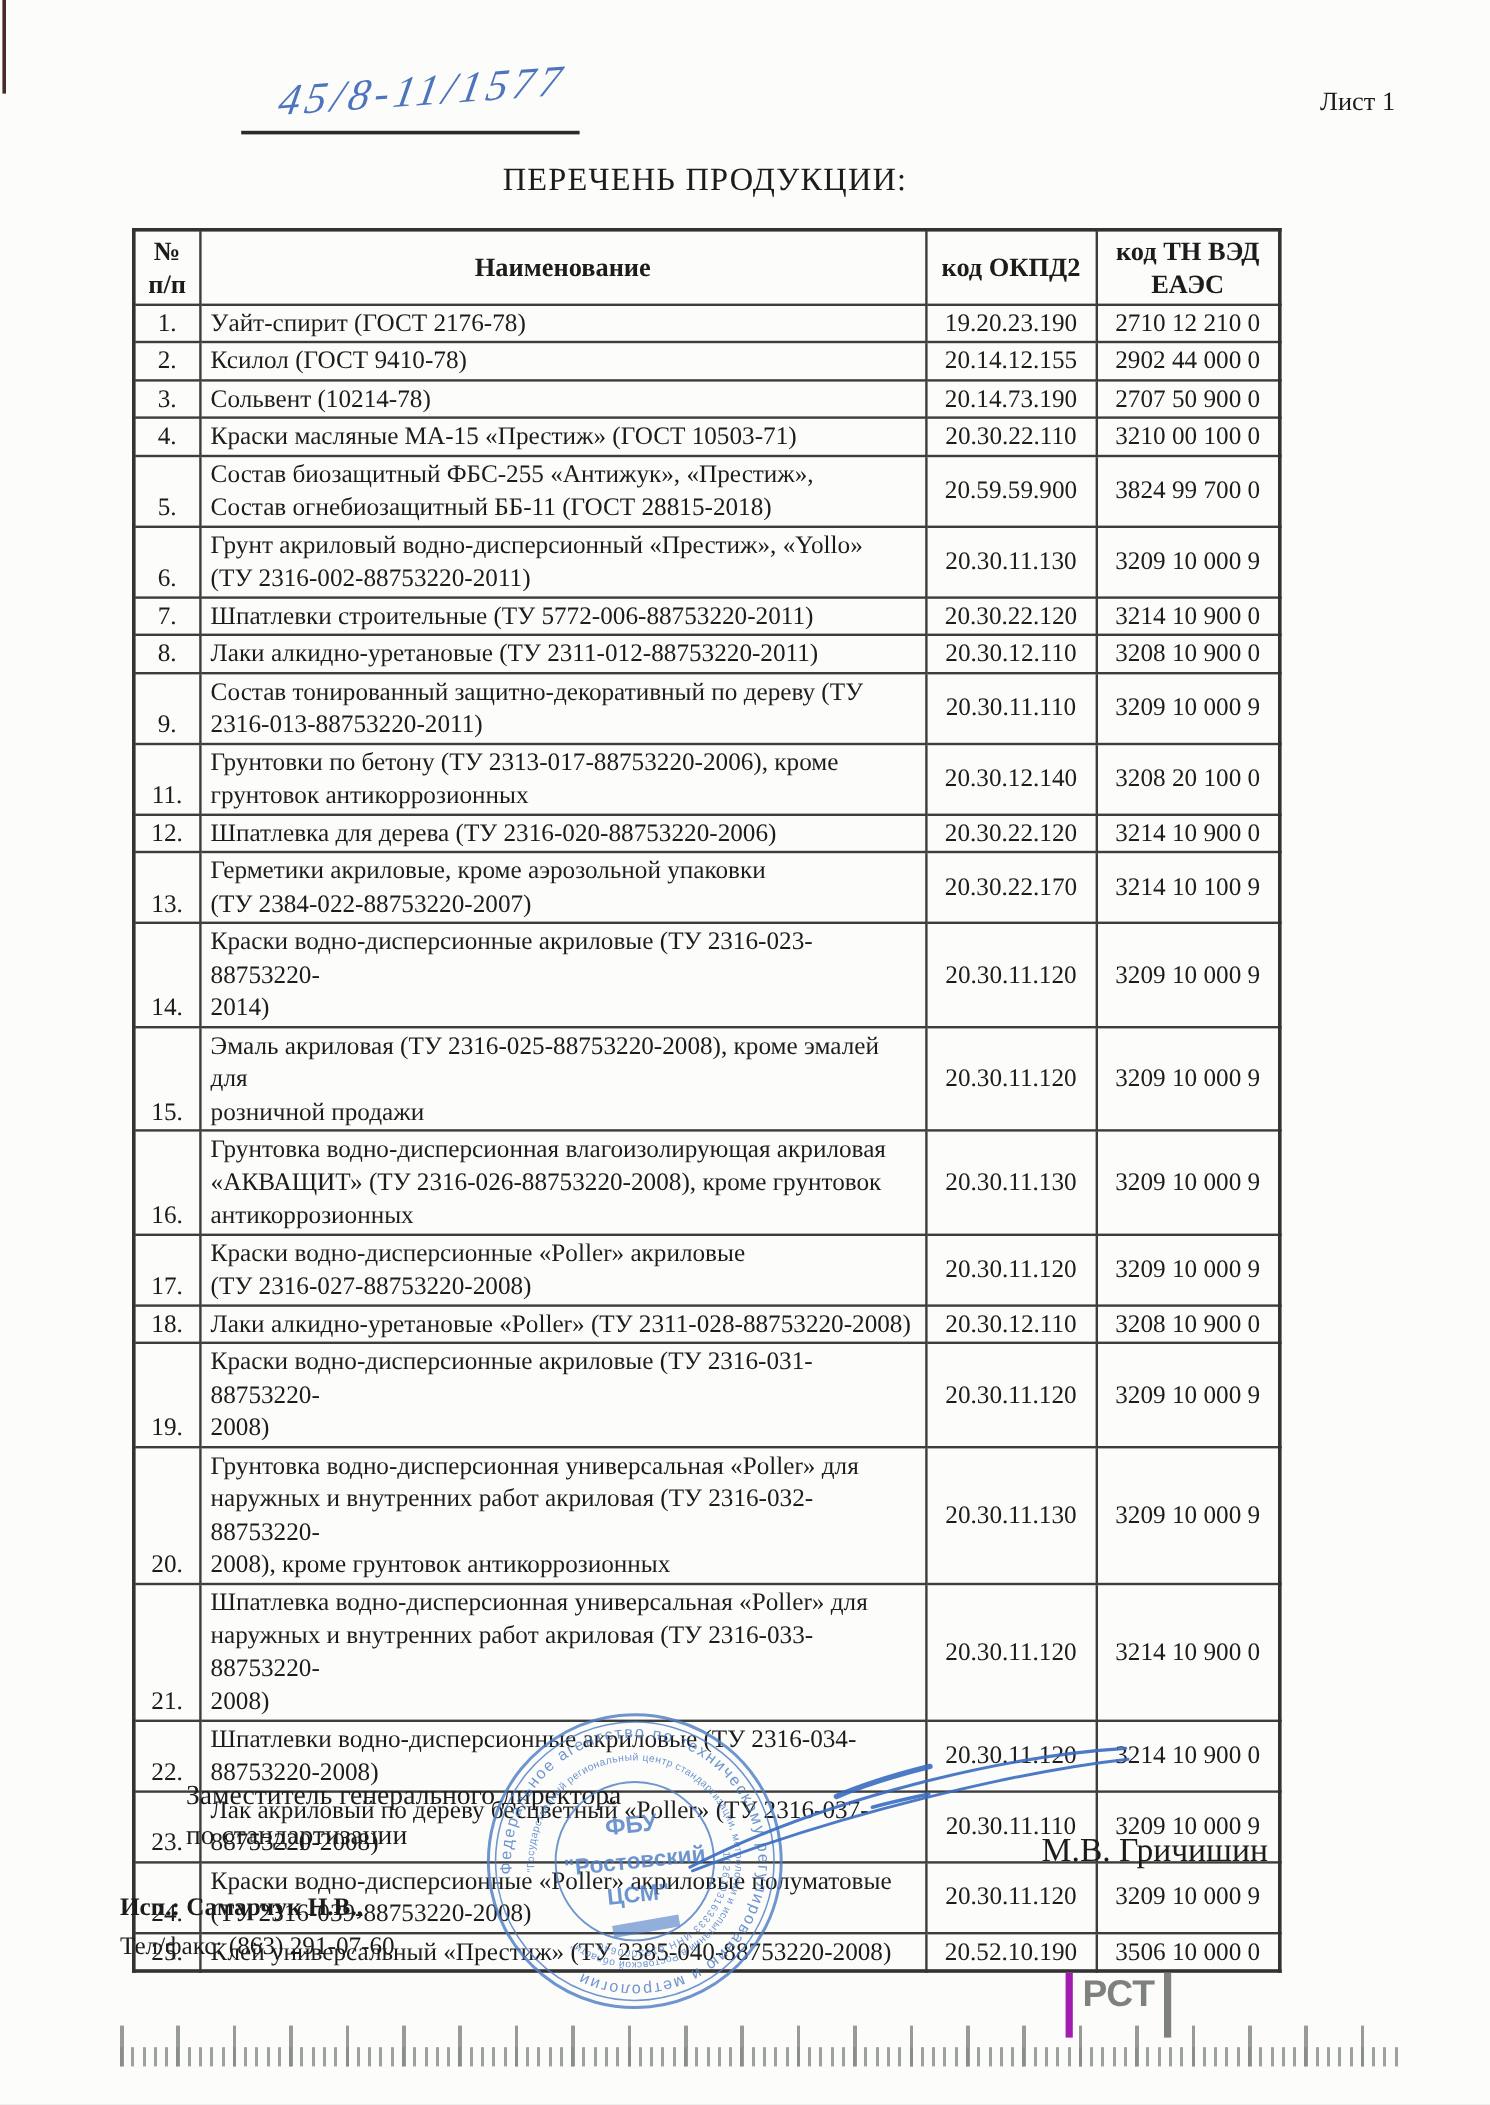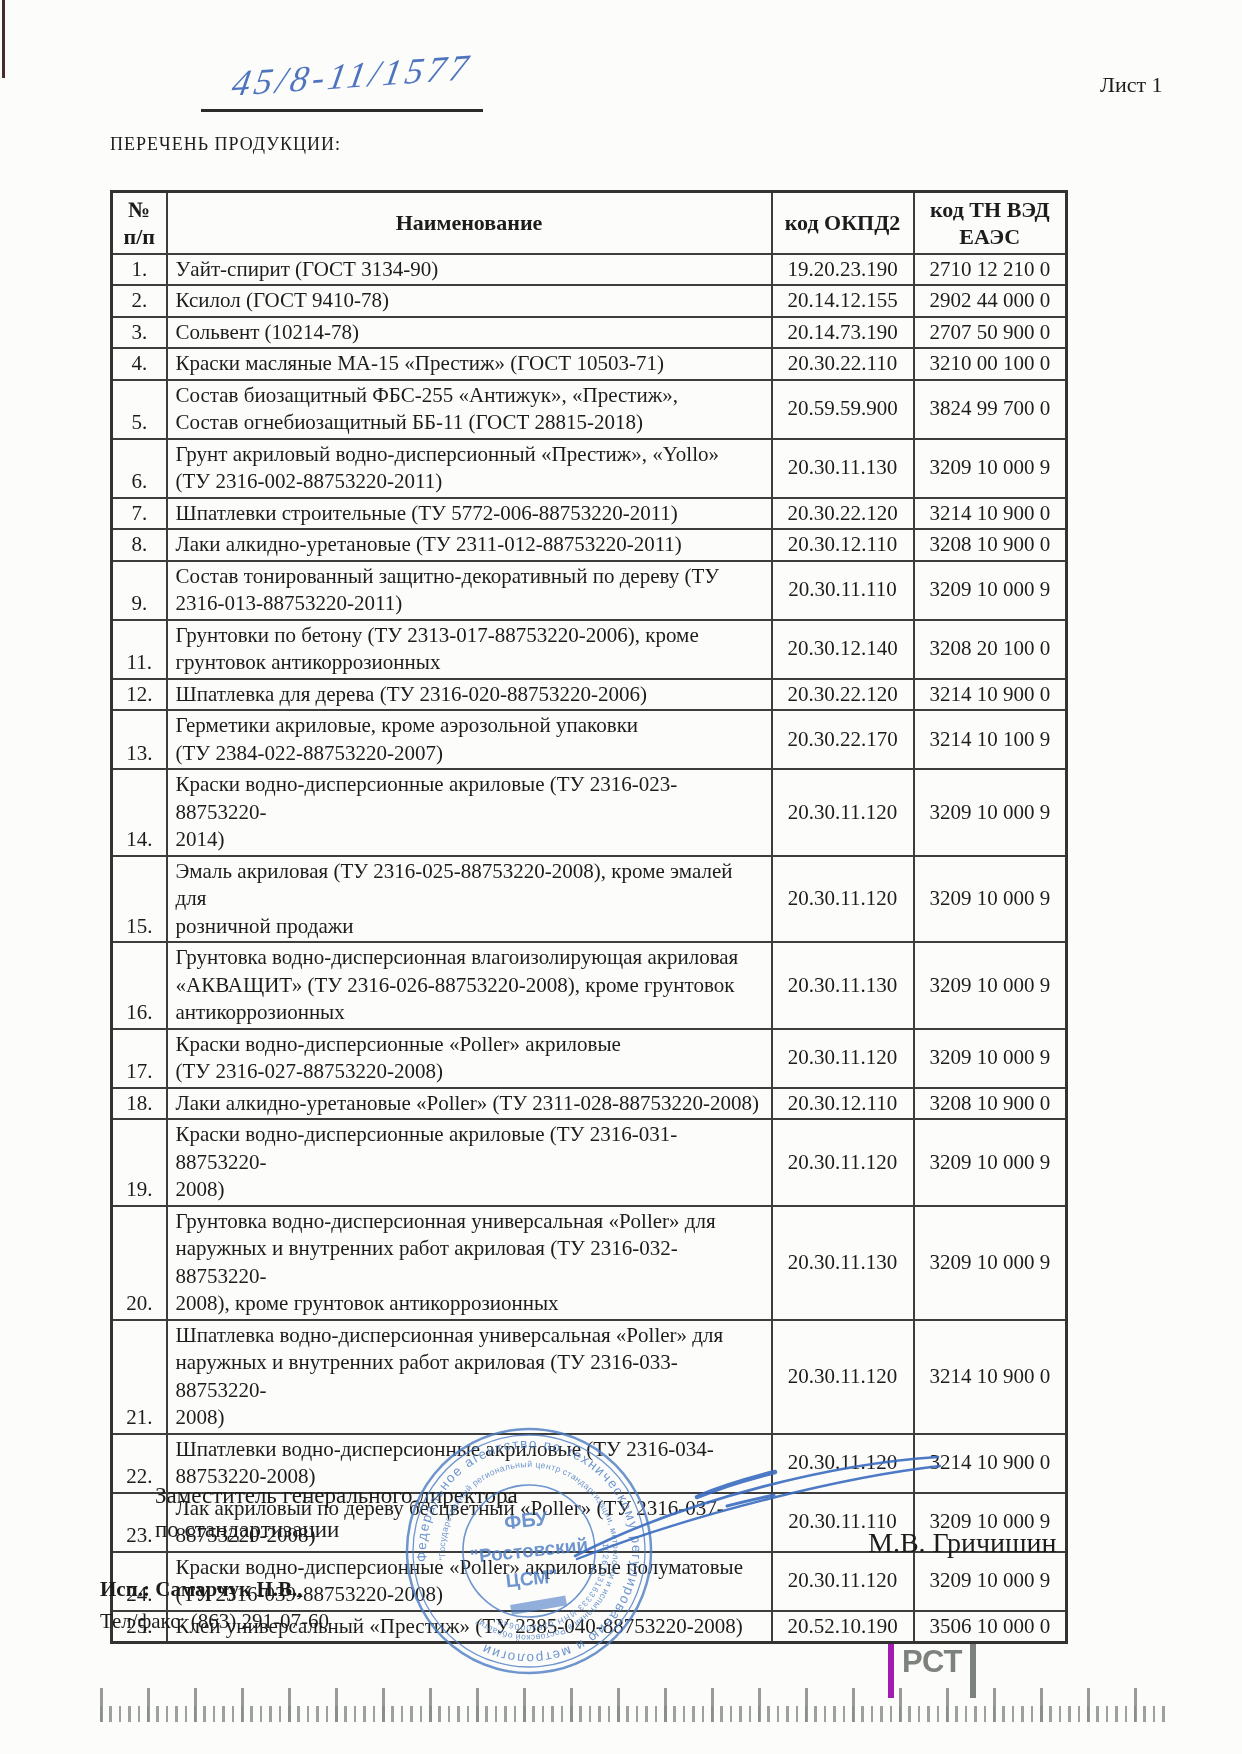--- a/index.html
+++ b/index.html
@@ -12,22 +12,22 @@
   .scan-edge { position:absolute; left:2px; top:0; width:3px; height:78px; background:#4a2a28; }
   .sheet-label { position:absolute; left:1100px; top:72px; font-size:22px; }
   .appendix { position:absolute; left:185px; top:84px; font-size:22px; white-space:nowrap; }
   .blank-line { display:inline-block; position:relative; width:282px; height:28px;
     border-bottom:3px solid #2b2b2b; margin-left:16px; vertical-align:baseline; }
   .handwritten {
     position:absolute; left:28px; bottom:4px; white-space:nowrap;
     font-style:italic; font-size:36px; letter-spacing:4px; color:#3d66b8;
     transform:rotate(-4deg) skewX(-14deg); transform-origin:left bottom; opacity:.9;
   }
-  .doc-title { position:absolute; left:110px; top:134px; width:955px; 
-    font-size:18px; letter-spacing:1px; }
+  .doc-title { position:absolute; left:110px; top:134px; width:955px; text-align:center;
+    font-size:27px; letter-spacing:1px; }
   table.products { position:absolute; left:110px; top:190px; width:955px;
     border-collapse:collapse; table-layout:fixed; }
   table.products col.c1 { width:55px; }
   table.products col.c2 { width:605px; }
   table.products col.c3 { width:142px; }
   table.products col.c4 { width:153px; }
   table.products th, table.products td { border:2px solid #3d3d3d; }
   table.products { border:3px solid #333; }
   table.products th {
     font-size:22px; font-weight:bold; text-align:center; vertical-align:middle;
@@ -83,21 +83,21 @@
 п/п</th>
         <th>Наименование</th>
         <th>код ОКПД2</th>
         <th>код ТН ВЭД
 ЕАЭС</th>
       </tr>
     </thead>
     <tbody>
     <tr>
       <td class="c-num">1.</td>
-      <td class="c-name">Уайт-спирит (ГОСТ 3134-90)</td>
+      <td class="c-name">Уайт-спирит (ГОСТ 2176-78)</td>
       <td class="c-code">19.20.23.190</td>
       <td class="c-code">2710 12 210 0</td>
     </tr>
 
     <tr>
       <td class="c-num">2.</td>
       <td class="c-name">Ксилол (ГОСТ 9410-78)</td>
       <td class="c-code">20.14.12.155</td>
       <td class="c-code">2902 44 000 0</td>
     </tr>

